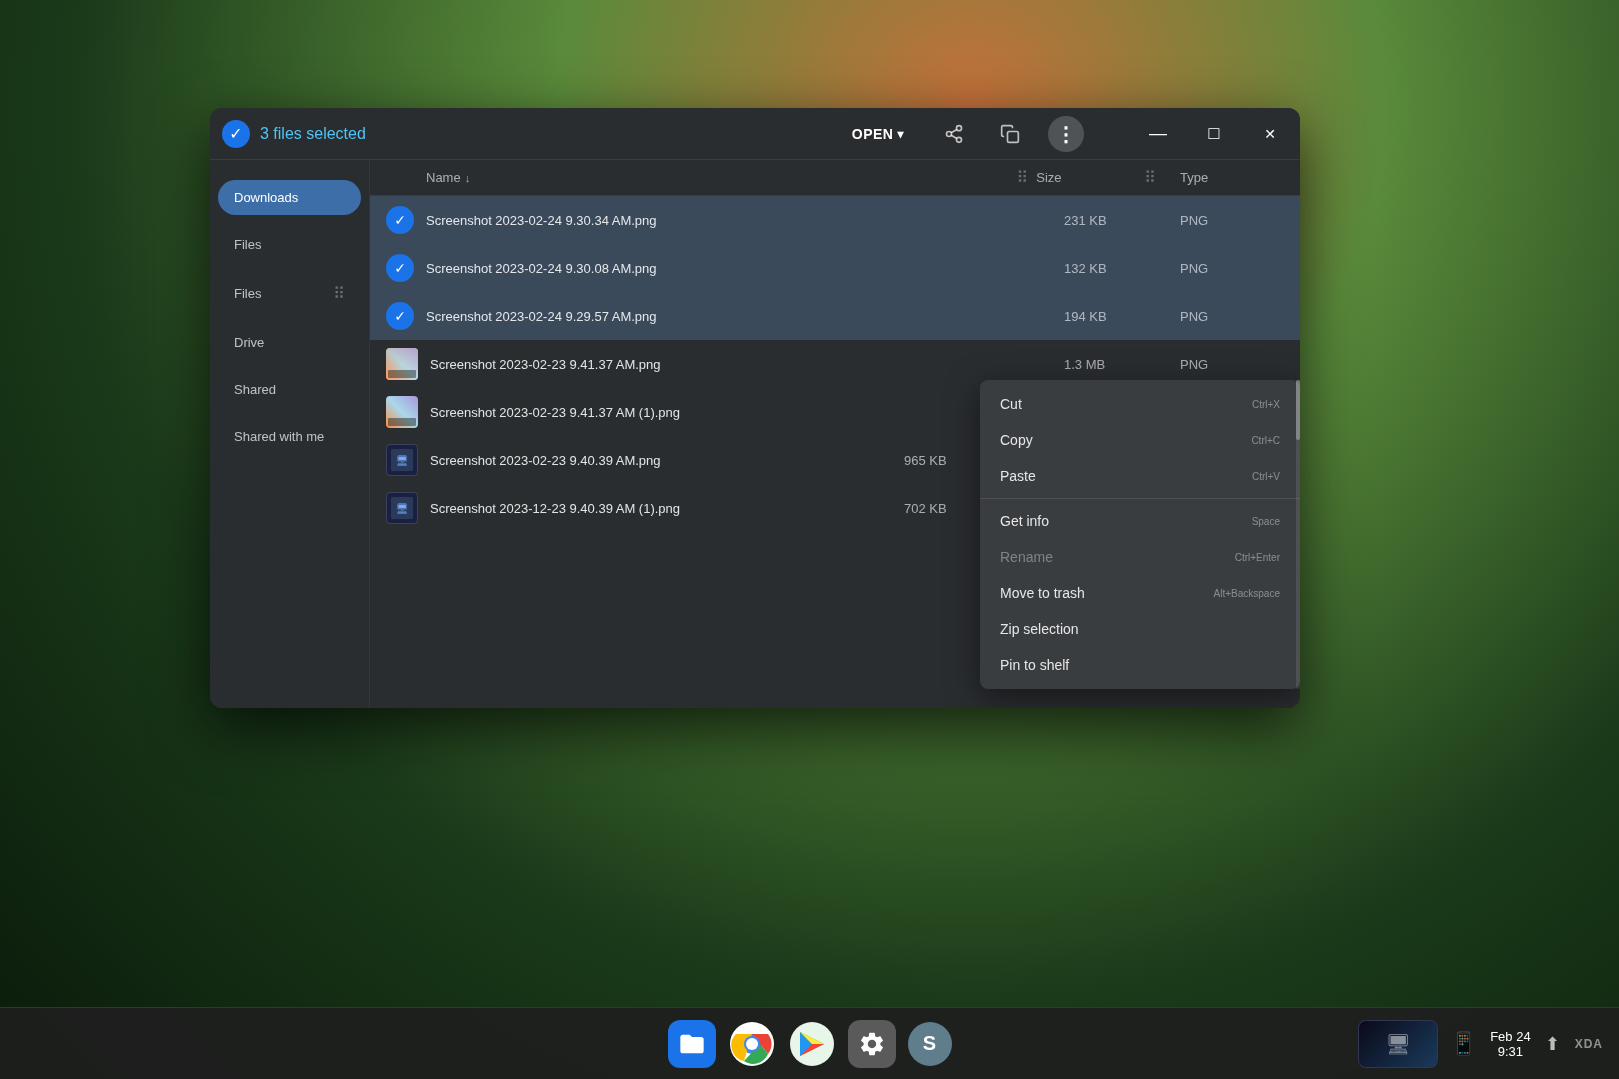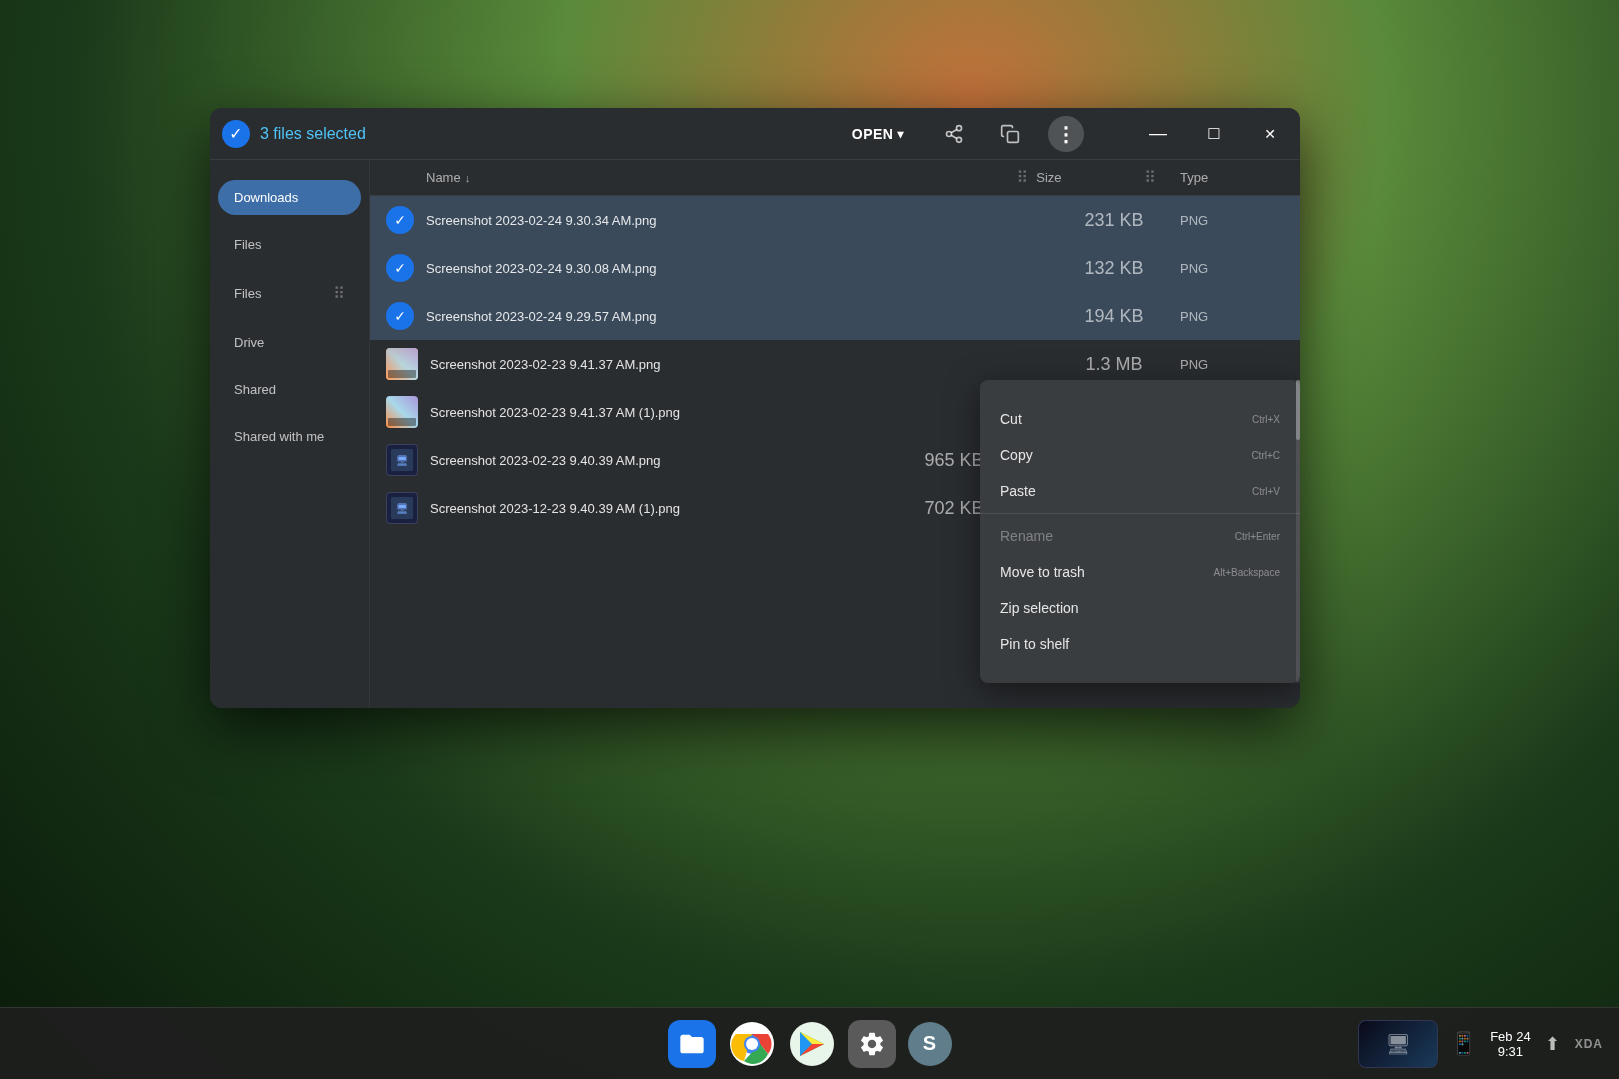--- a/index.html
+++ b/index.html
@@ -304,22 +304,22 @@
       color: rgba(255,255,255,0.87);
       font-size: 13px;
       white-space: nowrap;
       overflow: hidden;
       text-overflow: ellipsis;
     }
 
     .file-size {
       width: 100px;
       color: rgba(255,255,255,0.6);
-      font-size: 18px;
-      text-align: center;
+      font-size: 13px;
+      text-align: left;
     }
 
     .file-type {
       width: 120px;
       color: rgba(255,255,255,0.6);
       font-size: 13px;
       padding-left: 16px;
     }
 
     .file-date {
@@ -332,21 +332,21 @@
     
     .context-menu {
       position: absolute;
       top: 220px;
       right: 0px;
       width: 320px;
       background: #3a3d40;
       border-radius: 8px;
       box-shadow: 0 8px 32px rgba(0,0,0,0.5);
       z-index: 100;
-      padding: 21px 0;
+      padding: 6px 0;
       overflow: visible;
     }
 
     .context-menu-item {
       display: flex;
       align-items: center;
       justify-content: space-between;
       padding: 10px 20px;
       cursor: pointer;
       color: rgba(255,255,255,0.87);
@@ -540,20 +540,24 @@
           <span>Copy</span>
           <span class="context-menu-shortcut">Ctrl+C</span>
         </div>
         <div class="context-menu-item">
           <span>Paste</span>
           <span class="context-menu-shortcut">Ctrl+V</span>
         </div>
 
         <div class="context-menu-divider"></div>
 
+        <div class="context-menu-item">
+          <span>Get info</span>
+          <span class="context-menu-shortcut">Space</span>
+        </div>
         <div class="context-menu-item disabled">
           <span>Rename</span>
           <span class="context-menu-shortcut">Ctrl+Enter</span>
         </div>
         <div class="context-menu-item">
           <span>Move to trash</span>
           <span class="context-menu-shortcut">Alt+Backspace</span>
         </div>
         <div class="context-menu-item">
           <span>Zip selection</span>

